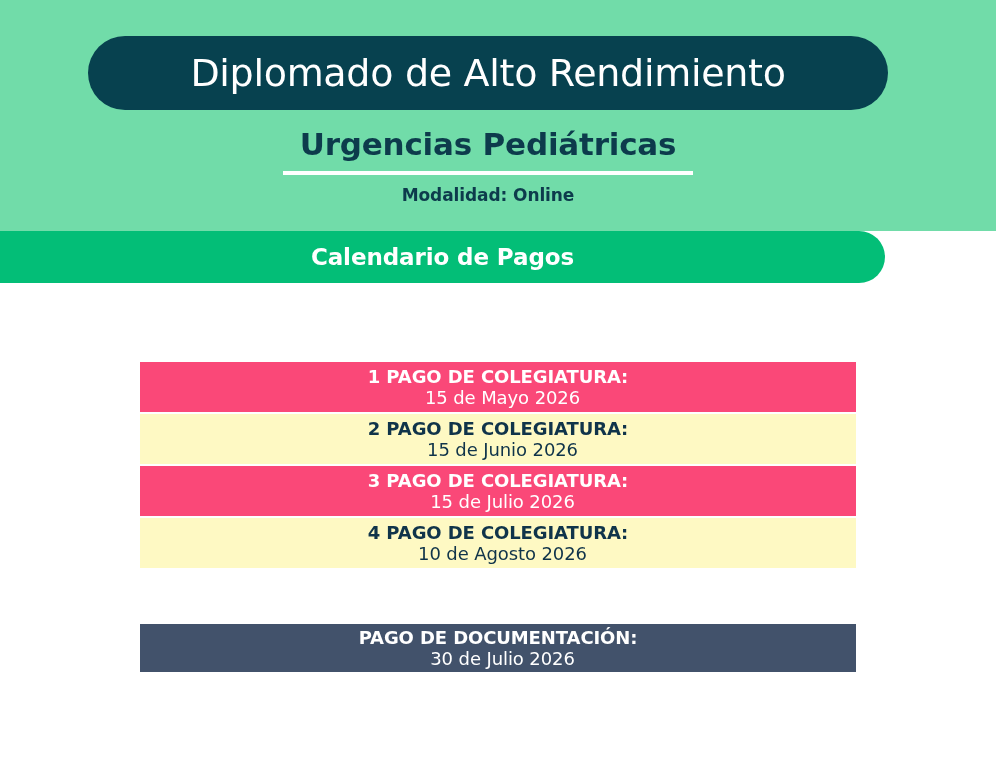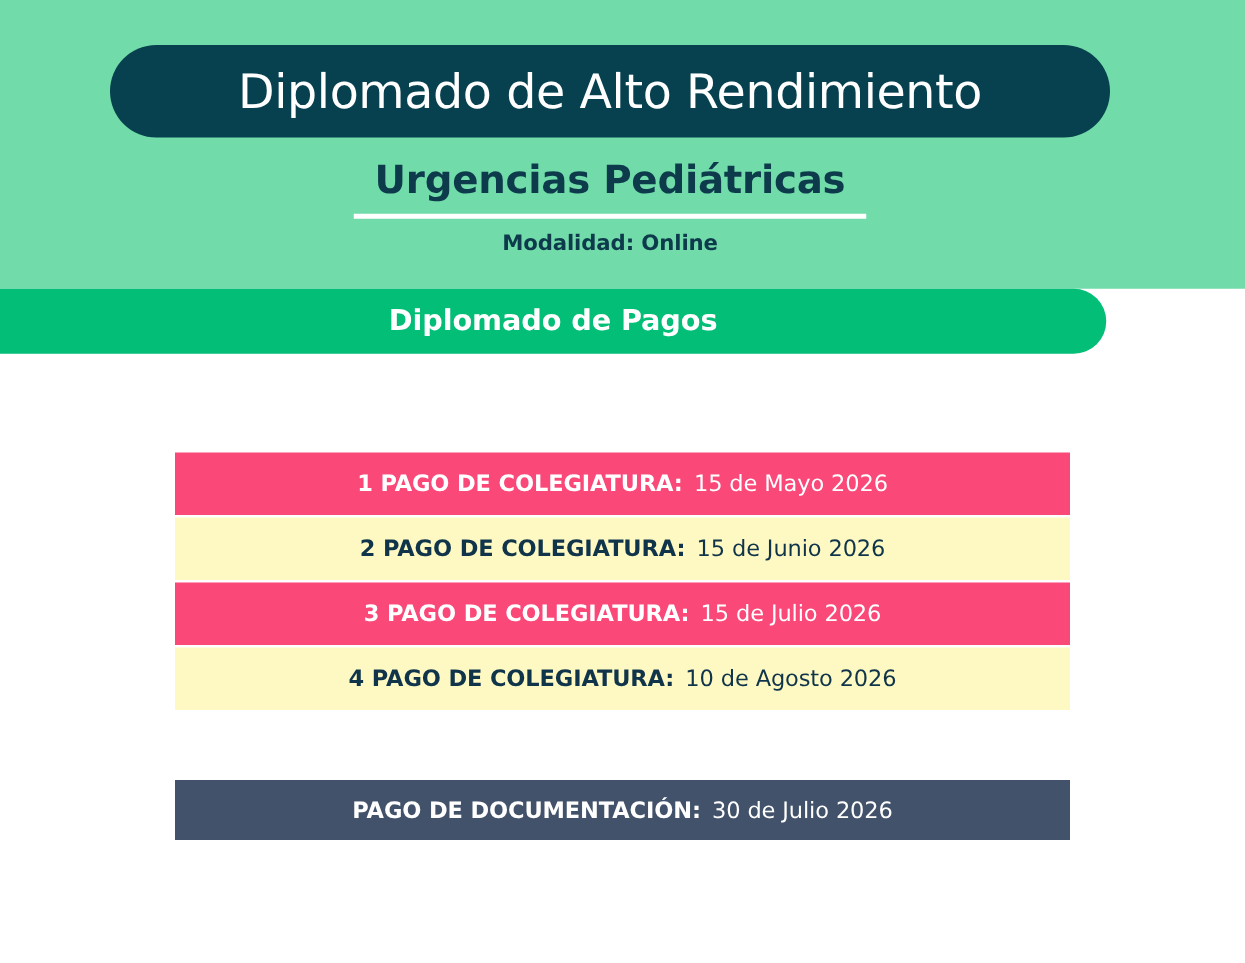--- a/index.html
+++ b/index.html
@@ -111,20 +111,21 @@
     width: 716px;
   }
   .pay-row {
     width: 716px;
     height: 50px;
     margin-bottom: 2px;
     display: flex;
     align-items: center;
     justify-content: center;
     box-sizing: border-box;
+    flex-direction: column;
   }
   .pay-row.dark {
     background: #fa4878;
     color: #ffffff;
   }
   .pay-row.light {
     background: #fef9c3;
     color: #10344a;
   }
   .row-label {
@@ -147,40 +148,41 @@
     left: 140px;
     top: 624px;
     width: 716px;
     height: 48px;
     background: #42526b;
     color: #ffffff;
     display: flex;
     align-items: center;
     justify-content: center;
     box-sizing: border-box;
+    flex-direction: column;
   }
 </style>
 </head>
 <body>
 
 <div class="header">
 
   <div class="title-pill">
     <span class="title-pill-text">Diplomado de Alto Rendimiento</span>
   </div>
 
   <div class="subtitle">Urgencias Pediátricas</div>
 
   <div class="subtitle-rule"></div>
 
   <div class="modality">Modalidad: Online</div>
 </div>
 
 <div class="banner">
-  <div class="banner-text">Diplomado de Pagos</div>
+  <div class="banner-text">Calendario de Pagos</div>
 </div>
 
 <div class="rows">
 
   <div class="pay-row dark">
     <span class="row-label">1 PAGO DE COLEGIATURA:</span>
     <span class="row-value">15 de Mayo 2026</span>
   </div>
 
   <div class="pay-row light">

